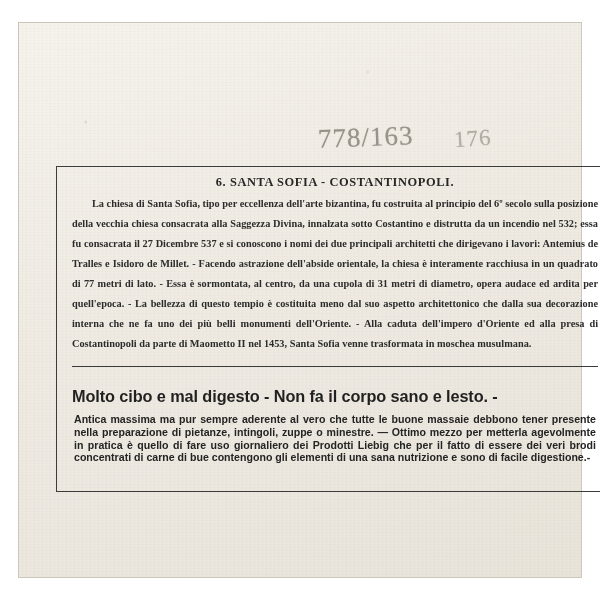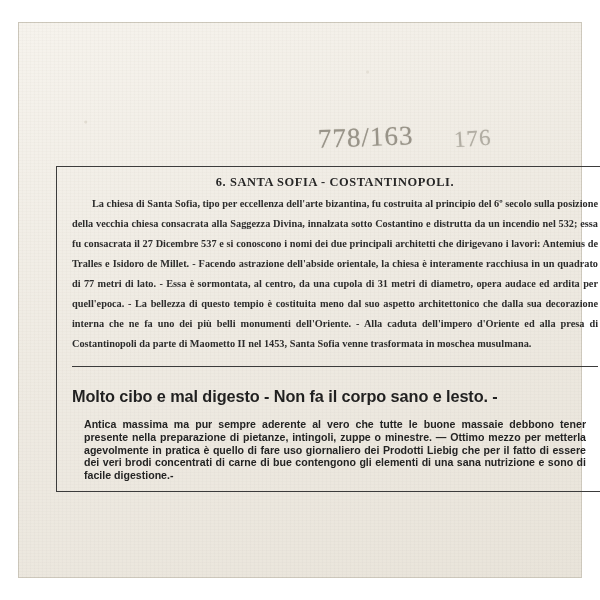--- a/index.html
+++ b/index.html
@@ -118,21 +118,21 @@
     white-space: nowrap;
   }
   .ad-text {
     font-family: "Liberation Sans", sans-serif;
     font-size: 10.6px;
     line-height: 12.8px;
     color: #232323;
     text-align: justify;
     font-weight: 600;
   }
-  .ad-text p { margin: 12px; }
+  .ad-text p { margin: 2px; }
 </style>
 </head>
 <body>
 
 <div class="page">
   <div class="card">
 
     <div class="pencil pencil-main">778/163</div>
 
     <div class="pencil pencil-side">176</div>

